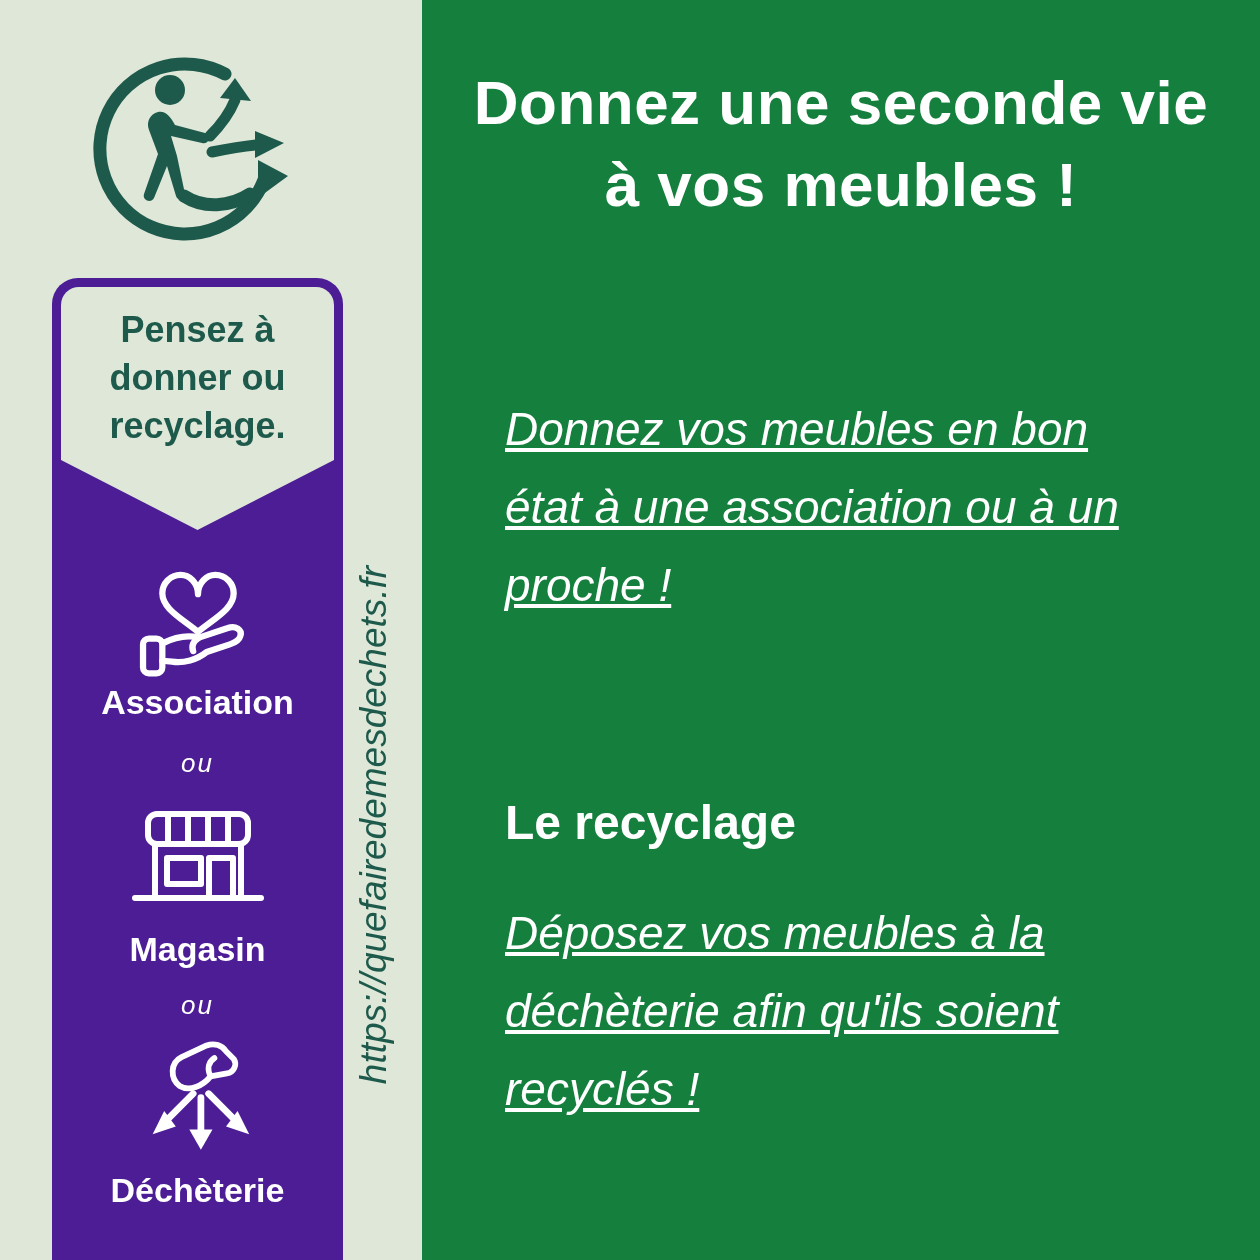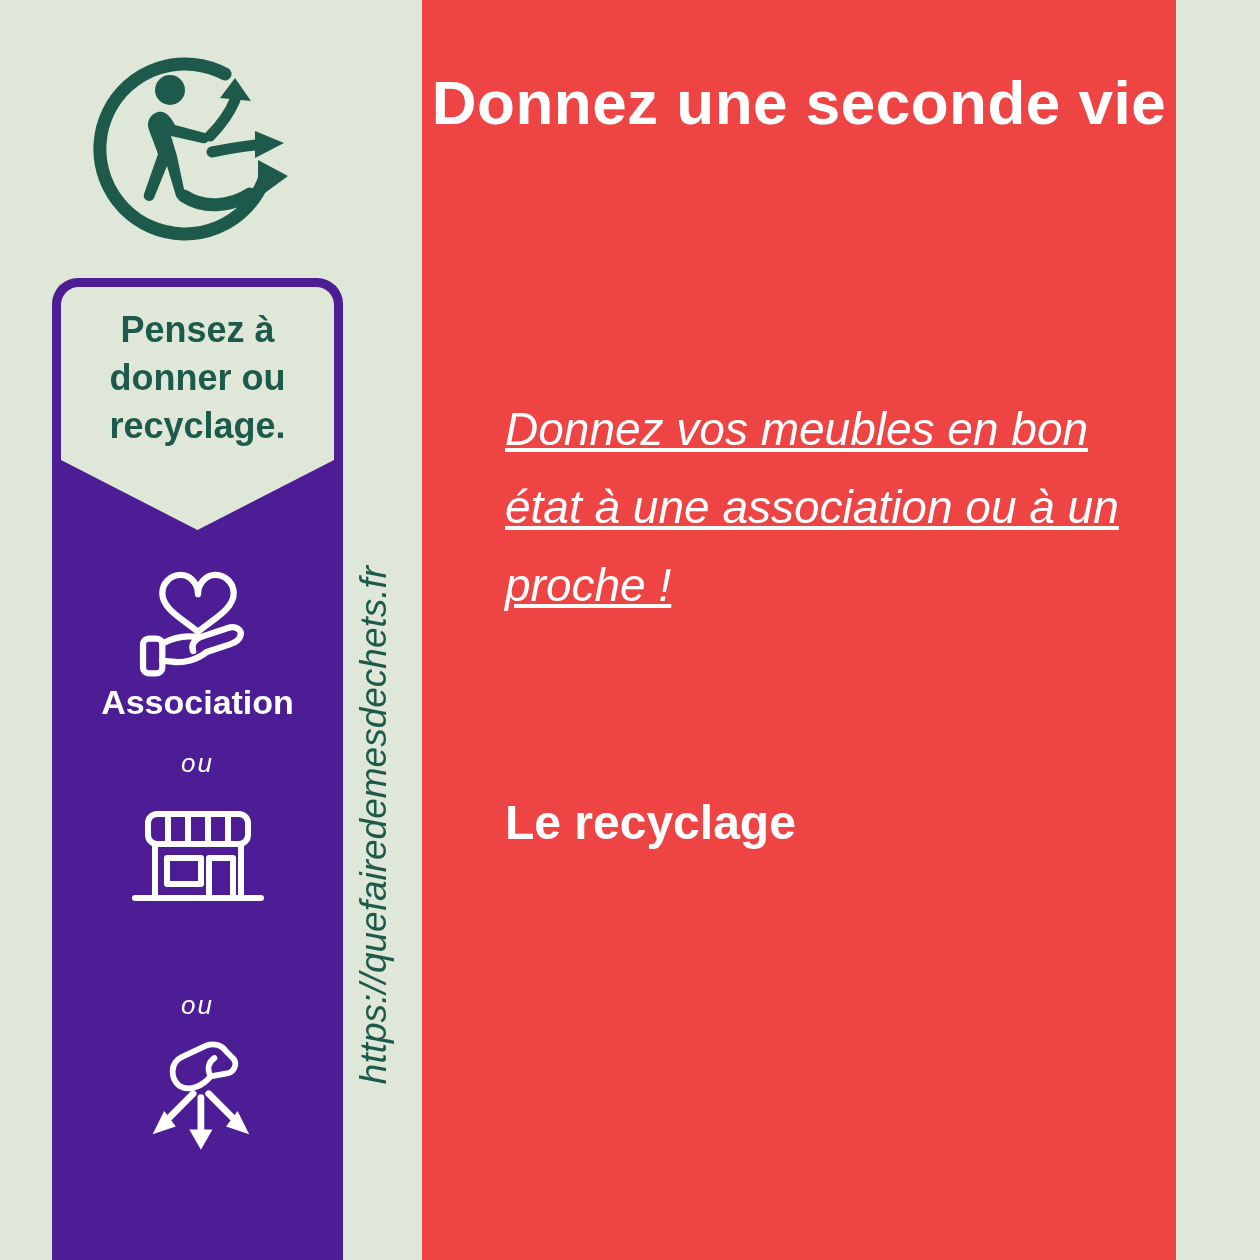--- a/index.html
+++ b/index.html
@@ -1,18 +1,18 @@
 <!DOCTYPE html>
 <html><head>
 <meta charset="utf-8">
 <style>
   html,body{margin:0;padding:0;}
   body{font-family:"Liberation Sans",sans-serif;}
   .poster{position:relative;width:1260px;height:1260px;background:#dfe8d8;overflow:hidden;}
-  .right-panel{position:absolute;left:422px;top:0;width:754px;height:1260px;background:#ef4444;}
+  .right-panel{position:absolute;left:422px;top:0;width:838px;height:1260px;background:#15803d;}
   .title{position:absolute;top:62px;left:0;width:100%;text-align:center;color:#fff;
          font-size:62px;font-weight:700;line-height:82px;letter-spacing:0.5px;}
   .title span{display:block;}
   .section{position:absolute;left:83px;width:720px;color:#fff;}
   .section-don{top:390px;}
   .section-recyclage{top:795px;}
   .section h2{margin:0 0 44px 0;font-size:48px;font-weight:700;}
   .section .body{font-size:46px;font-style:italic;line-height:78px;text-decoration:underline;}
   .section .body span{display:block;}
 
@@ -92,52 +92,60 @@
           <line x1="85" y1="8" x2="85" y2="38"></line>
           <line x1="105" y1="8" x2="105" y2="38"></line>
           <line x1="32" y1="38" x2="32" y2="92"></line>
           <line x1="118" y1="38" x2="118" y2="92"></line>
           <rect x="44" y="52" width="34" height="26"></rect>
           <rect x="86" y="52" width="24" height="40"></rect>
           <line x1="12" y1="92" x2="138" y2="92"></line>
         </g>
       </svg>
     </div>
+    <div class="opt-label" style="top:652px;">Magasin</div>
     <div class="ou" style="top:712px;">ou</div>
 
     <div class="opt-icon" style="top:752px;">
       <svg width="150" height="140" viewBox="0 0 150 145">
         <g fill="none" stroke="#ffffff" stroke-width="7" stroke-linecap="round" stroke-linejoin="round">
           <line x1="70" y1="66" x2="44" y2="92"></line>
           <line x1="78" y1="70" x2="78" y2="104"></line>
           <line x1="86" y1="66" x2="112" y2="92"></line>
           <path d="M56,58 C46,50 46,34 58,28 L84,16 C92,13 100,16 104,22 L112,30
                    C116,36 112,44 105,45 L88,48 C80,58 66,64 56,58 Z" stroke-width="6"></path>
           <path d="M88,48 C84,40 86,33 92,29" stroke-width="6"></path>
         </g>
         <polygon points="28,108 40,84 52,100" fill="#ffffff"></polygon>
         <polygon points="78,124 66,103 90,103" fill="#ffffff"></polygon>
         <polygon points="128,108 104,100 116,84" fill="#ffffff"></polygon>
       </svg>
     </div>
+    <div class="opt-label" style="top:893px;">Déchèterie</div>
   </div>
 
   <div class="url">https://quefairedemesdechets.fr</div>
 
   <div class="right-panel">
     <div class="title">
       <span>Donnez une seconde vie</span>
+      <span>à vos meubles !</span>
     </div>
 
     <div class="section section-don">
       <div class="body">
         <span>Donnez vos meubles en bon</span>
         <span>état à une association ou à un</span>
         <span>proche !</span>
       </div>
     </div>
 
     <div class="section section-recyclage">
       <h2>Le recyclage</h2>
+      <div class="body">
+        <span>Déposez vos meubles à la</span>
+        <span>déchèterie afin qu'ils soient</span>
+        <span>recyclés !</span>
+      </div>
     </div>
   </div>
 
 </div>
 
 </body></html>

